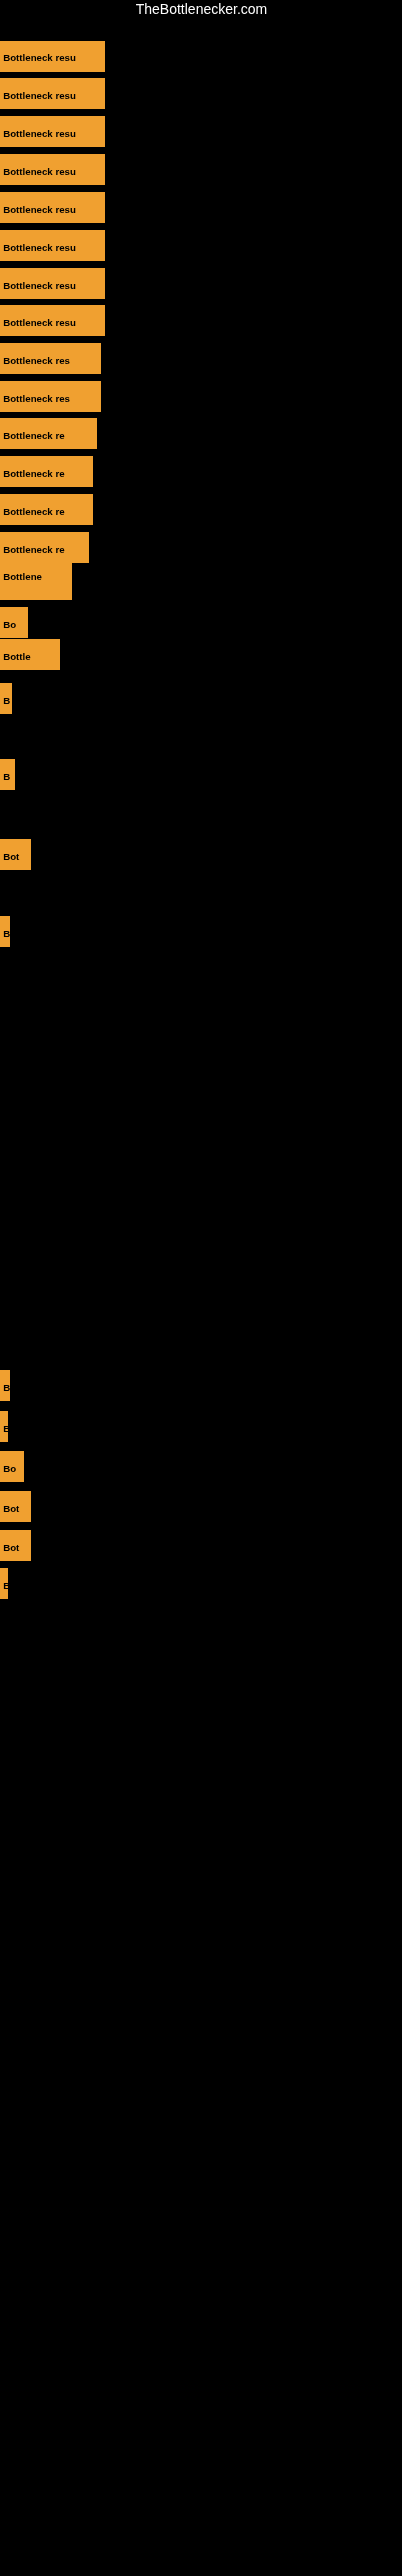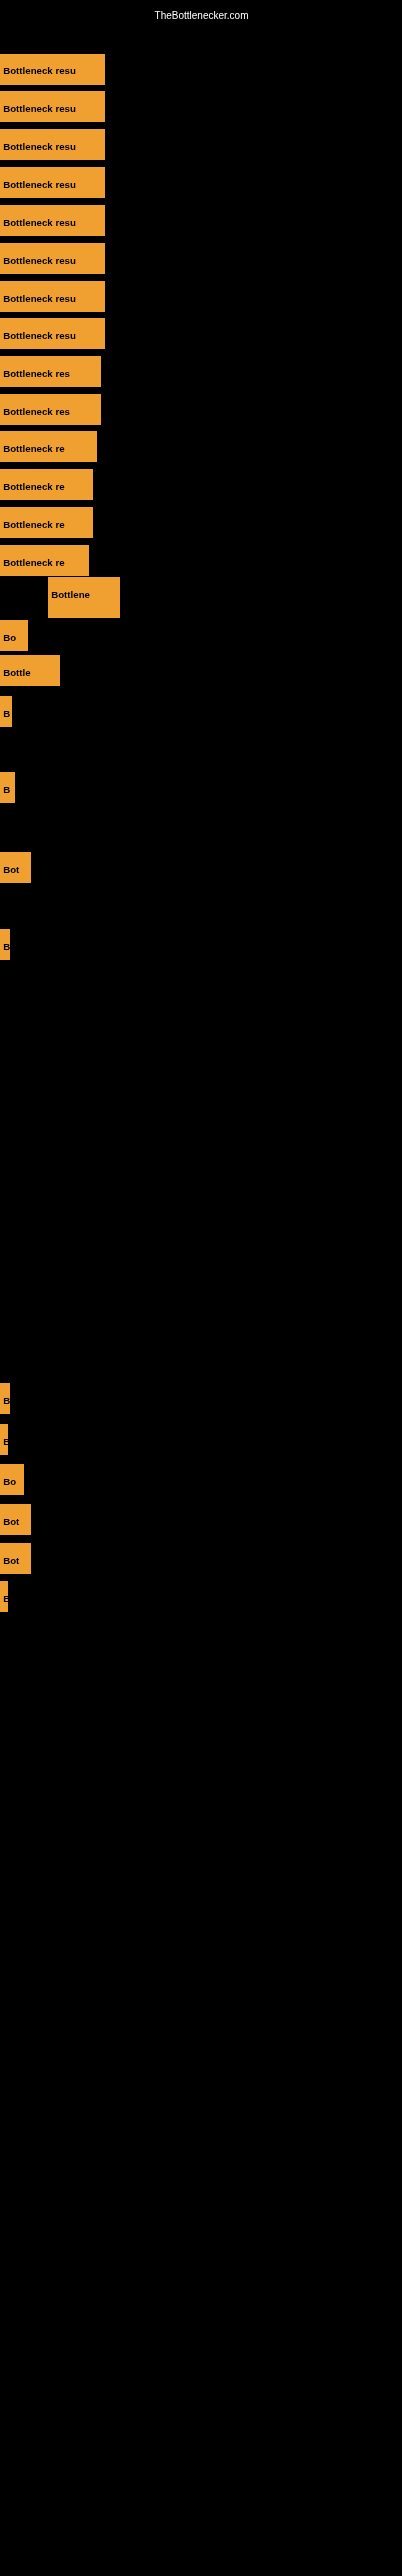--- a/index.html
+++ b/index.html
@@ -12,30 +12,30 @@
       background-color: #000000;
       width: 403px;
       min-height: 2576px;
       font-family: Arial, sans-serif;
       position: relative;
     }
 
     .site-title {
       text-align: center;
       color: #ffffff;
-      font-size: 10px;
-      padding: 10px 0;
+      font-size: 14px;
+      padding: 1px 0;
       font-weight: normal;
     }
 
     .bar-container {
       position: absolute;
       left: 0;
       display: flex;
-      align-items: center;
+      align-items: flex-end;
     }
 
     .bar-label {
       background-color: #f0a030;
       color: #000000;
       font-size: 9.7px;
       font-weight: bold;
       padding: 1.6px 3.2px;
       white-space: nowrap;
       overflow: hidden;
@@ -83,21 +83,21 @@
     <div class="bar-container" style="top: 438px; left: 0px; height: 31px;">
       <div class="bar-label" style="width: 93px; height: 31px; line-height: 31px;">Bottleneck re</div>
     </div>
     <div class="bar-container" style="top: 476px; left: 0px; height: 31px;">
       <div class="bar-label" style="width: 93px; height: 31px; line-height: 31px;">Bottleneck re</div>
     </div>
     <div class="bar-container" style="top: 514px; left: 0px; height: 31px;">
       <div class="bar-label" style="width: 89px; height: 31px; line-height: 31px;">Bottleneck re</div>
     </div>
     <div class="bar-container" style="top: 551px; left: 0px; height: 31px;">
-      <div class="bar-label" style="width: 72px; height: 41px; line-height: 31px; margin-left: 48px;">Bottlene</div>
+      <div class="bar-label" style="width: 72px; height: 41px; line-height: 31px;">Bottlene</div>
     </div>
     <div class="bar-container" style="top: 589px; left: 0px; height: 31px;">
       <div class="bar-label" style="width: 28px; height: 31px; line-height: 31px;">Bo</div>
     </div>
     <div class="bar-container" style="top: 627px; left: 0px; height: 25px;">
       <div class="bar-label" style="width: 60px; height: 31px; line-height: 31px;">Bottle</div>
     </div>
     <div class="bar-container" style="top: 665px; left: 0px; height: 31px;">
       <div class="bar-label" style="width: 12px; height: 31px; line-height: 31px;">B</div>
     </div>

